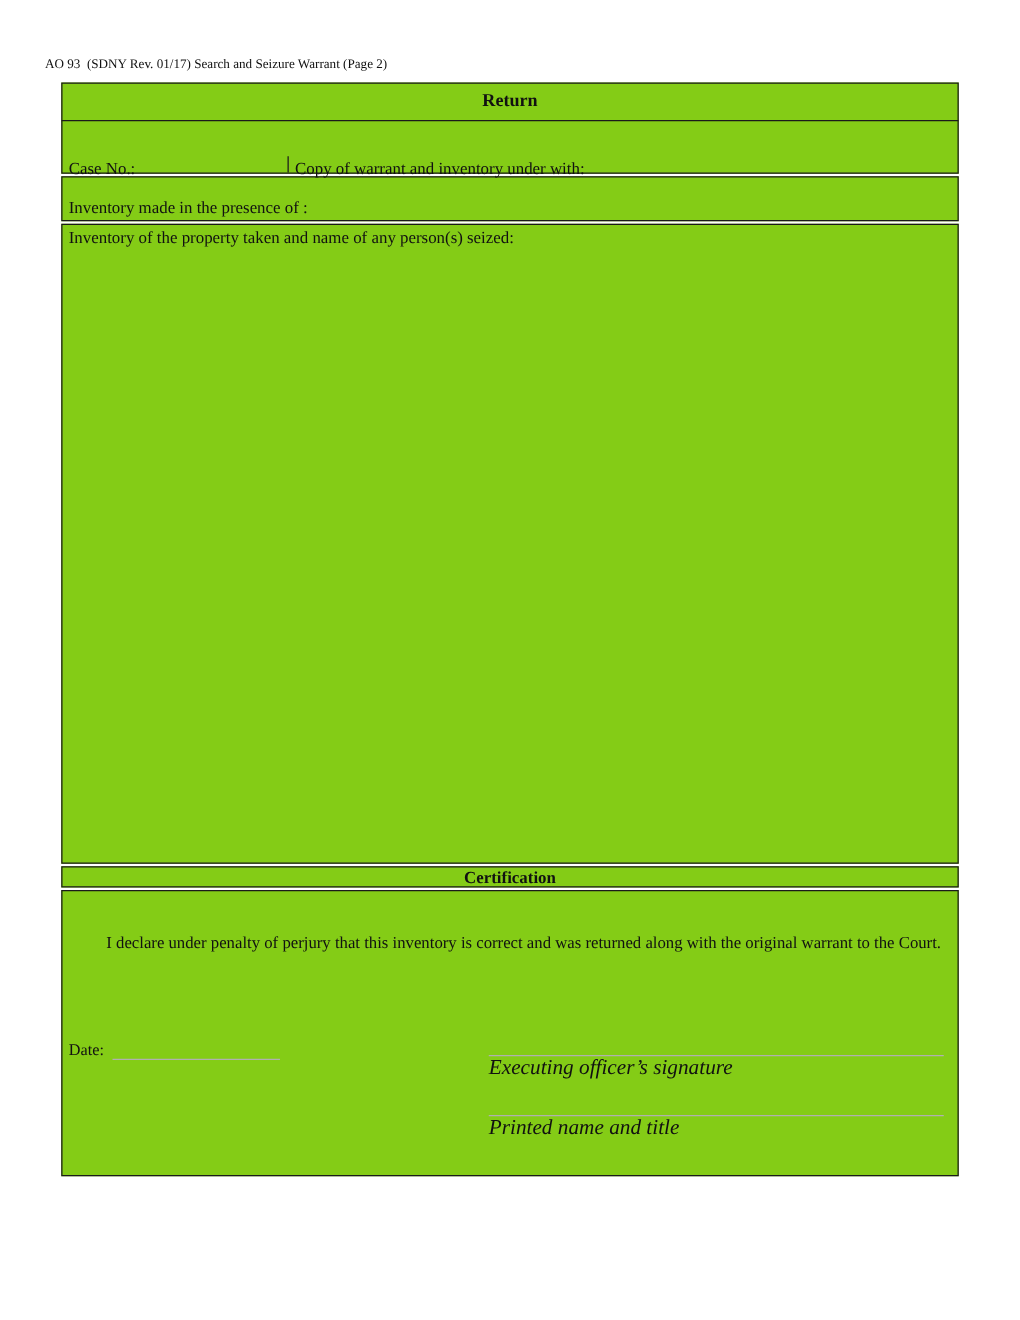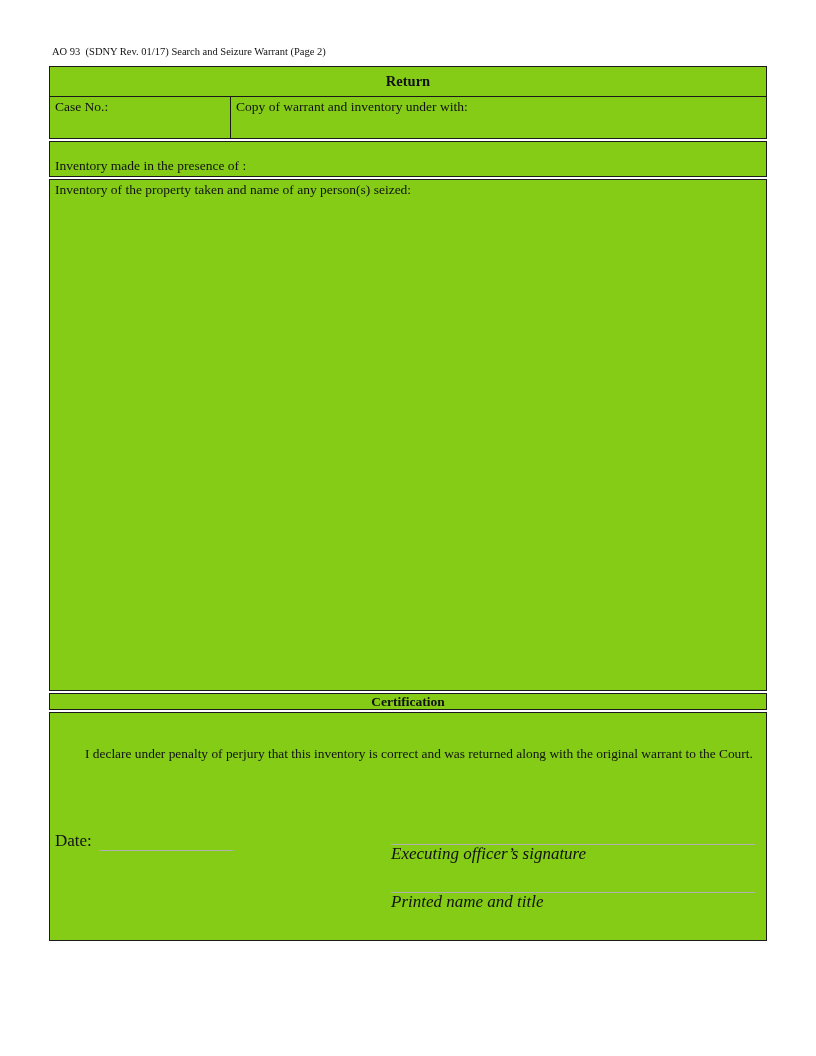--- a/index.html
+++ b/index.html
@@ -9,21 +9,21 @@
   .page {
     position: relative;
     width: 816px;
     height: 1056px;
     background: #ffffff;
     overflow: hidden;
   }
 
   .form-id {
     position: absolute;
-    left: 52px;
+    left: 36px;
     top: 46px;
     font-size: 10.5px;
     white-space: pre;
     color: #111111;
   }
 
   .form {
     position: absolute;
     left: 49px;
     top: 66px;
@@ -48,20 +48,21 @@
   .row-cells {
     margin-top: -1px;
     height: 43px;
     display: flex;
   }
   .cell {
     padding: 2px 5px;
     font-size: 13.5px;
     display: flex;
     flex-direction: column;
+    margin-top: 28px;
   }
   .cell-1 { width: 181px; border-right: 1px solid #1a1a1a; }
   .cell-2 { width: 227px; border-right: 1px solid #1a1a1a; }
   .cell-3 { flex: 1; }
   .cell-fill { flex: 1; }
 
   .row-presence {
     margin-top: 2px;
     height: 36px;
     padding: 2px 5px;
@@ -105,21 +106,21 @@
     text-indent: 31px;
     line-height: 17px;
   }
 
   .date-row {
     position: absolute;
     left: 5px;
     top: 118px;
     display: flex;
     align-items: flex-end;
-    font-size: 17px;
+    font-size: 13px;
   }
   .date-underline {
     display: inline-block;
     width: 134px;
     height: 17px;
     margin-left: 7px;
     border-bottom: 1px solid #b0b0b0;
   }
 
   .sig-line {

